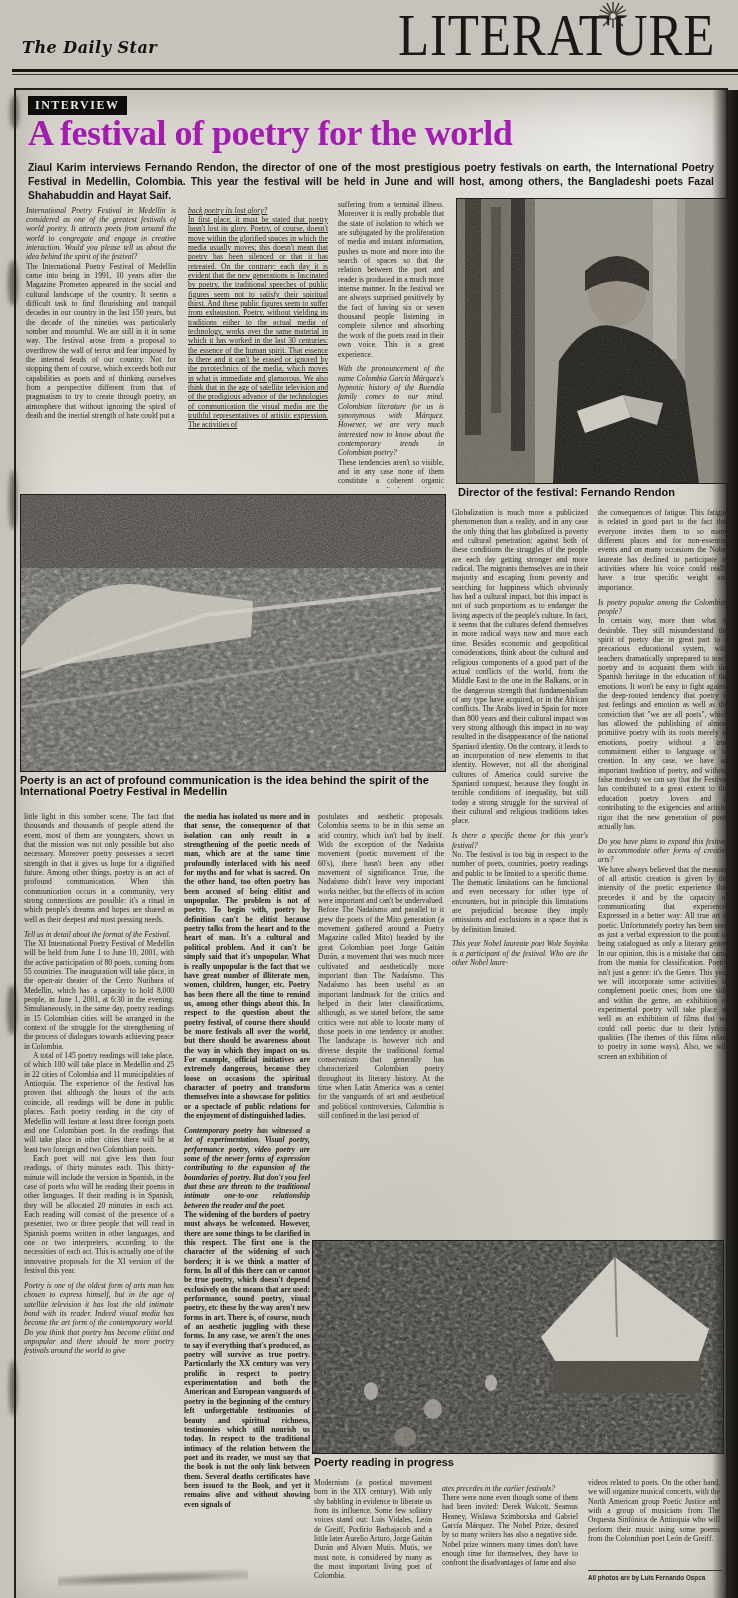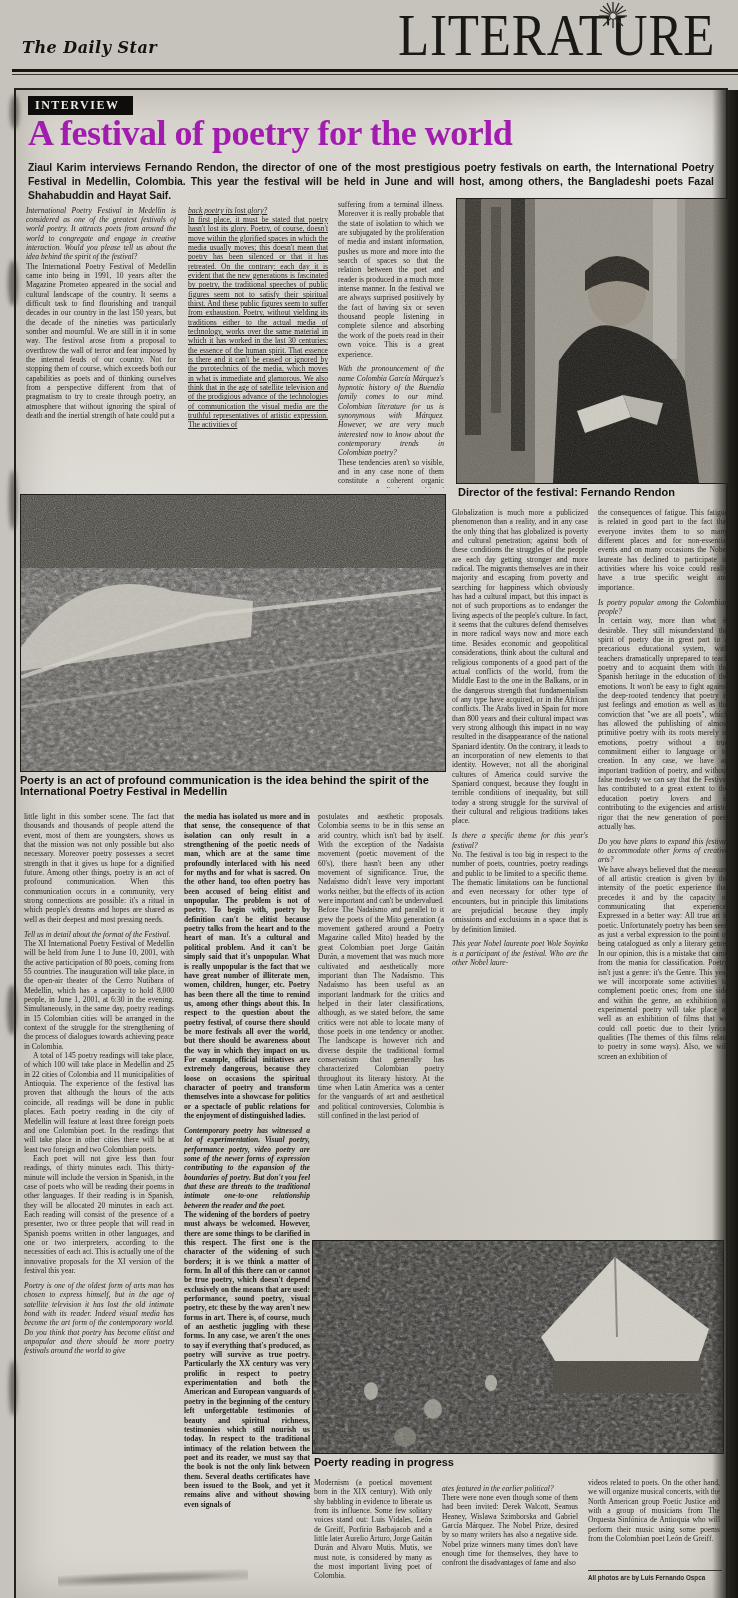--- a/index.html
+++ b/index.html
@@ -22,21 +22,21 @@
         border:2px solid #23211c;
         background:
           radial-gradient(ellipse 300px 180px at 85% 5%, rgba(255,255,255,.55), transparent 70%),
           radial-gradient(ellipse 420px 320px at 15% 35%, rgba(255,255,255,.35), transparent 70%),
           radial-gradient(ellipse 520px 420px at 55% 75%, rgba(165,160,150,.28), transparent 70%),
           #d9d6cf;
         box-shadow:inset 0 0 46px rgba(110,105,95,.4);}
 
   .kicker{position:absolute;left:28px;top:96px;background:#0e0d0b;color:#ece9e2;
         font-variant:small-caps;font-weight:bold;font-size:12px;line-height:16px;
-        padding:1px 14px 2px 7px;letter-spacing:1.5px;}
+        padding:1px 8px 2px 7px;letter-spacing:1.5px;}
   .headline{position:absolute;left:28px;top:113px;width:690px;font-weight:bold;
         font-size:36px;line-height:40px;color:#a21caf;letter-spacing:-.5px;}
   .deck{position:absolute;left:28px;top:161px;width:686px;font-family:"Liberation Sans",sans-serif;
         font-weight:bold;font-size:10.4px;line-height:14px;color:#1c1a16;text-align:justify;}
 
   
   .col{position:absolute;font-size:7.6px;line-height:9.35px;color:#211e1a;
        text-align:justify;overflow:hidden;}
   .para{margin:0;}
   .para + .para{text-indent:9px;}
@@ -248,21 +248,21 @@
       <ellipse cx="92" cy="196" rx="11" ry="10" fill="#8f8b82" opacity="0.7"></ellipse>
       <rect width="410" height="212" filter="url(#bgrain)" opacity="0.2"></rect>
     </svg>
   </div>
   <div class="caption cap-reading">Poerty reading in progress</div>
 
   <div class="col c-b1">
       <p class="para a">Modernism (a poetical movement born in the XIX century). With only shy babbling in evidence to liberate us from its influence. Some few solitary voices stand out: Luis Vidales, León de Greiff, Porfirio Barbajacob and a little later Aurelio Arturo, Jorge Gaitán Durán and Alvaro Mutis. Mutis, we must note, is considered by many as the most important living poet of Colombia.</p>
     </div>
   <div class="col c-b2">
-      <p class="para q">ates featured in the earlier political?</p>
+      <p class="para q">ates precedes in the earlier festivals?</p>
       <p class="para a">There were none even though some of them had been invited: Derek Walcott, Seamus Heaney, Wislawa Szimborska and Gabriel García Márquez. The Nobel Prize, desired by so many writers has also a negative side. Nobel prize winners many times don't have enough time for themselves, they have to confront the disadvantages of fame and also</p>
     </div>
   <div class="col c-b3">
       <p class="para a">videos related to poets. On the other hand, we will organize musical concerts, with the North American group Poetic Justice and with a group of musicians from The Orquesta Sinfónica de Antioquia who will perform their music using some poems from the Colombian poet León de Greiff.</p>
     </div>
   <div class="credit">All photos are by Luis Fernando Ospca</div>
 
   <div class="edge-band"></div>
   <div class="blotch b1"></div>
   <div class="blotch b2"></div>

